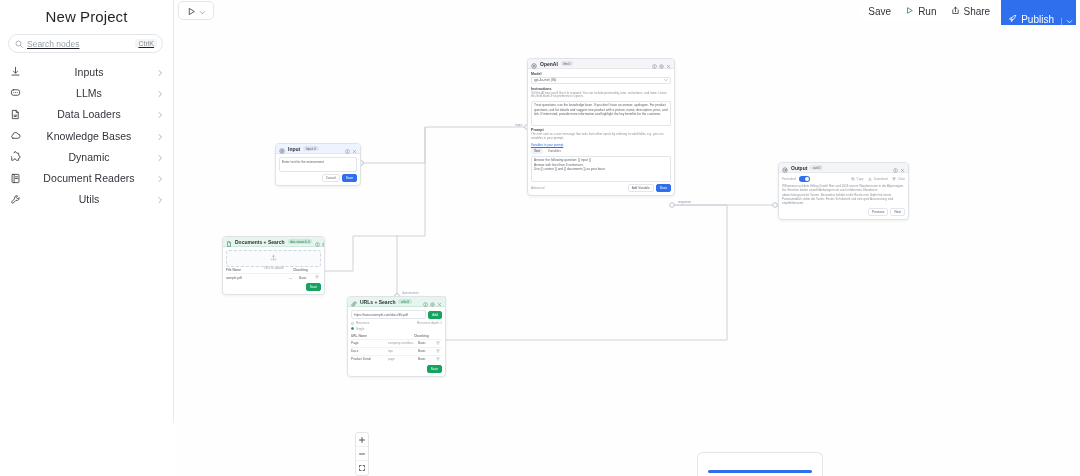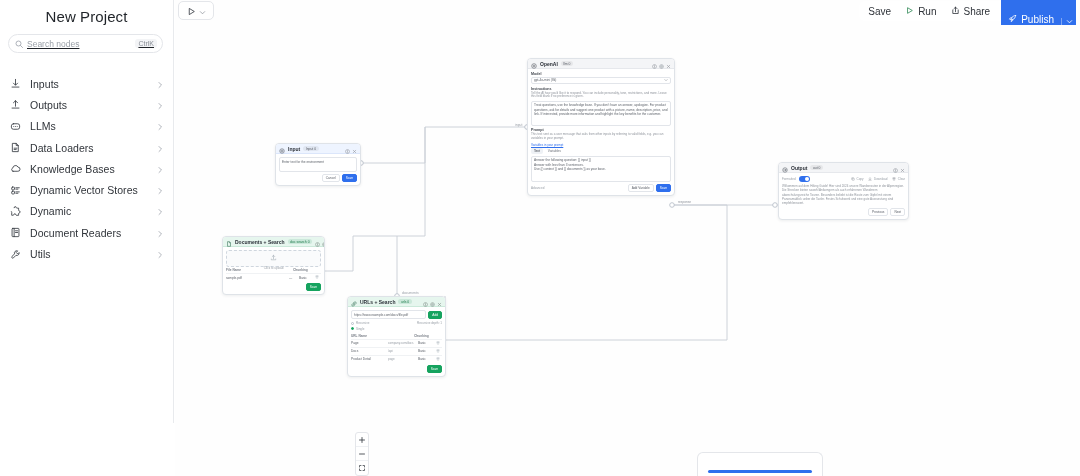--- a/index.html
+++ b/index.html
@@ -36,21 +36,21 @@
     border: none; outline: none; flex: 1 1 auto;
     font-family: "Liberation Sans", sans-serif;
     font-size: 8.5px; color: #5b6069; background: transparent;
     padding: 0; min-width: 0;
   }
   #search-input::placeholder { color: #9aa0a8; }
   #kbd {
     font-size: 7px; color: #8b9098; background: #f3f4f6;
     border-radius: 3px; padding: 1px 3px; flex: 0 0 auto;
   }
-  #nav { margin-top: 20px; }
+  #nav { margin-top: 8px; text-align: center; }
   .nav-item {
     display: flex; align-items: center;
     height: 21.3px; padding: 0 9px 0 8px; gap: 8px;
     cursor: pointer;
   }
   .nav-ico { flex: 0 0 14px; width:14px; display:flex; align-items:center; justify-content:center; }
   .nav-label { flex: 1 1 auto; font-size: 10.5px; color: #30343a; letter-spacing: .05px; }
   .nav-chev { flex: 0 0 auto; }
 
   
@@ -209,31 +209,20 @@
             </svg>
           </span>
           <span class="nav-label">Inputs</span>
           <span class="nav-chev"><svg width="8" height="8" viewBox="0 0 16 16" fill="none" stroke="#9aa0a8" stroke-width="1.6" stroke-linecap="round" stroke-linejoin="round">
               <polyline points="6,3 11,8 6,13"></polyline>
             </svg></span>
         </div>
         <div class="nav-item">
           <span class="nav-ico">
             <svg width="11" height="11" viewBox="0 0 16 16" fill="none" stroke="#3a3f46" stroke-width="1.25" stroke-linecap="round" stroke-linejoin="round">
-              <path d="M8 10.5v-8M5 5.5 8 2.5 11 5.5M3 13.2h10"></path>
-            </svg>
-          </span>
-          <span class="nav-label">Outputs</span>
-          <span class="nav-chev"><svg width="8" height="8" viewBox="0 0 16 16" fill="none" stroke="#9aa0a8" stroke-width="1.6" stroke-linecap="round" stroke-linejoin="round">
-              <polyline points="6,3 11,8 6,13"></polyline>
-            </svg></span>
-        </div>
-        <div class="nav-item">
-          <span class="nav-ico">
-            <svg width="11" height="11" viewBox="0 0 16 16" fill="none" stroke="#3a3f46" stroke-width="1.25" stroke-linecap="round" stroke-linejoin="round">
               <rect x="2" y="4" width="12" height="8" rx="3"></rect>
               <path d="M5.5 8h.01M8 8h.01M10.5 8h.01"></path>
             </svg>
           </span>
           <span class="nav-label">LLMs</span>
           <span class="nav-chev"><svg width="8" height="8" viewBox="0 0 16 16" fill="none" stroke="#9aa0a8" stroke-width="1.6" stroke-linecap="round" stroke-linejoin="round">
               <polyline points="6,3 11,8 6,13"></polyline>
             </svg></span>
         </div>
         <div class="nav-item">
@@ -249,33 +238,20 @@
               <polyline points="6,3 11,8 6,13"></polyline>
             </svg></span>
         </div>
         <div class="nav-item">
           <span class="nav-ico">
             <svg width="11" height="11" viewBox="0 0 16 16" fill="none" stroke="#3a3f46" stroke-width="1.25" stroke-linecap="round" stroke-linejoin="round">
               <path d="M4.4 12h7a3 3 0 0 0 .3-6 4 4 0 0 0-7.6 1.2A2.5 2.5 0 0 0 4.4 12z"></path>
             </svg>
           </span>
           <span class="nav-label">Knowledge Bases</span>
-          <span class="nav-chev"><svg width="8" height="8" viewBox="0 0 16 16" fill="none" stroke="#9aa0a8" stroke-width="1.6" stroke-linecap="round" stroke-linejoin="round">
-              <polyline points="6,3 11,8 6,13"></polyline>
-            </svg></span>
-        </div>
-        <div class="nav-item">
-          <span class="nav-ico">
-            <svg width="11" height="11" viewBox="0 0 16 16" fill="none" stroke="#3a3f46" stroke-width="1.25" stroke-linecap="round" stroke-linejoin="round">
-              <rect x="2.5" y="3" width="4" height="4" rx="1"></rect>
-              <rect x="2.5" y="9" width="4" height="4" rx="1"></rect>
-              <path d="M8.5 4h5M8.5 6h3M8.5 10h5M8.5 12h3"></path>
-            </svg>
-          </span>
-          <span class="nav-label">Dynamic Vector Stores</span>
           <span class="nav-chev"><svg width="8" height="8" viewBox="0 0 16 16" fill="none" stroke="#9aa0a8" stroke-width="1.6" stroke-linecap="round" stroke-linejoin="round">
               <polyline points="6,3 11,8 6,13"></polyline>
             </svg></span>
         </div>
         <div class="nav-item">
           <span class="nav-ico">
             <svg width="11" height="11" viewBox="0 0 16 16" fill="none" stroke="#3a3f46" stroke-width="1.25" stroke-linecap="round" stroke-linejoin="round">
               <path d="M6 2.5a1.6 1.6 0 0 1 3.2 0c0 .9 1 .6 1.6.6h1.7v2.3c0 .6-.3 1.6.6 1.6a1.6 1.6 0 0 1 0 3.2c-.9 0-.6 1-.6 1.6v1.7h-2.3c-.6 0-1.6.3-1.6-.6a1.6 1.6 0 0 0-3.2 0c0 .9-1 .6-1.6.6H2.5V9.6c0-.6.3-1.6-.6-1.6"></path>
             </svg>
           </span>

